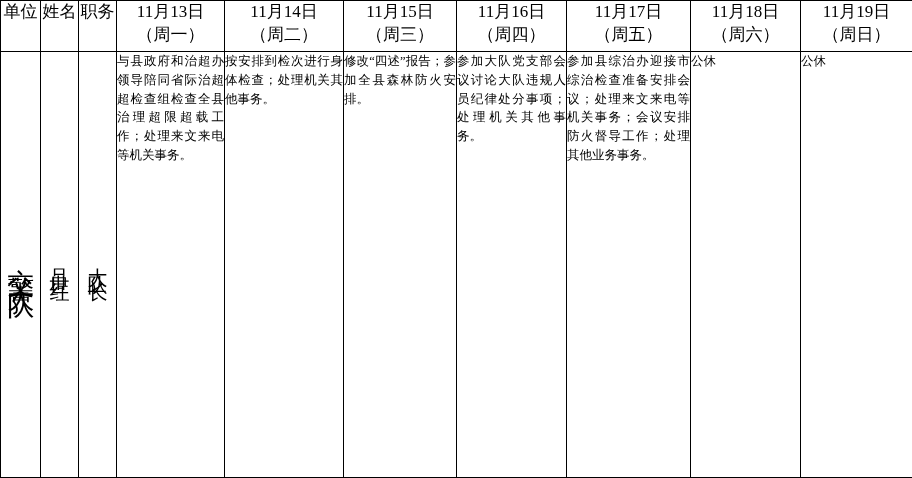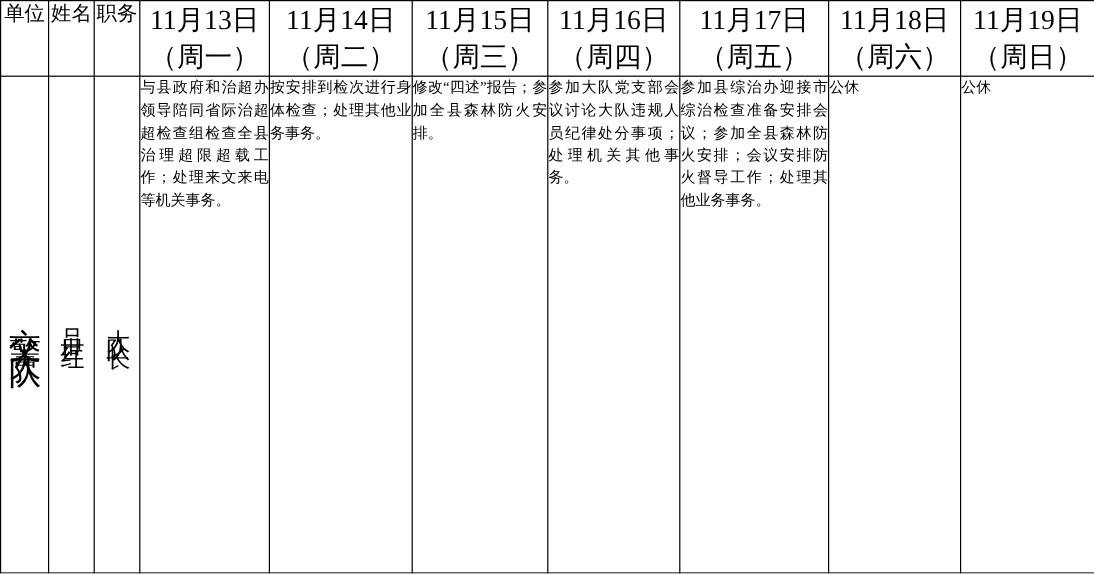--- a/index.html
+++ b/index.html
@@ -31,21 +31,21 @@
     border: 1px solid #000000;
     vertical-align: top;
     padding: 0;
     background: #ffffff;
   }
   
   thead th {
     text-align: center;
     vertical-align: middle;
     font-weight: normal;
-    font-size: 23px;
+    font-size: 17px;
     line-height: 1.35;
     padding: 4px 2px 6px 2px;
     height: 50px;
   }
   thead th .hdr-line {
     display: block;
     white-space: nowrap;
   }
   thead th.narrow {
     font-size: 17px;
@@ -165,30 +165,30 @@
         <td class="name">
           <span class="vert-text">吕世红</span>
         </td>
         <td class="post">
           <span class="vert-text">大队长</span>
         </td>
         <td class="day">
           <div class="content">与县政府和治超办领导陪同省际治超超检查组检查全县治理超限超载工作；处理来文来电等机关事务。</div>
         </td>
         <td class="day">
-          <div class="content">按安排到检次进行身体检查；处理其他业务事务。</div>
+          <div class="content">按安排到检次进行身体检查；处理机关其他事务。</div>
         </td>
         <td class="day">
           <div class="content">修改“四述”报告；参加全县森林防火安排。</div>
         </td>
         <td class="day">
           <div class="content">参加大队党支部会议讨论大队违规人员纪律处分事项；处理机关其他事务。</div>
         </td>
         <td class="day">
-          <div class="content">参加县综治办迎接市综治检查准备安排会议；参加全县森林防火安排；会议安排防火督导工作；处理其他业务事务。</div>
+          <div class="content">参加县综治办迎接市综治检查准备安排会议；处理来文来电等机关事务；会议安排防火督导工作；处理其他业务事务。</div>
         </td>
         <td class="day">
           <div class="content">公休</div>
         </td>
         <td class="day">
           <div class="content">公休</div>
         </td>
       </tr>
     </tbody>
   </table>

